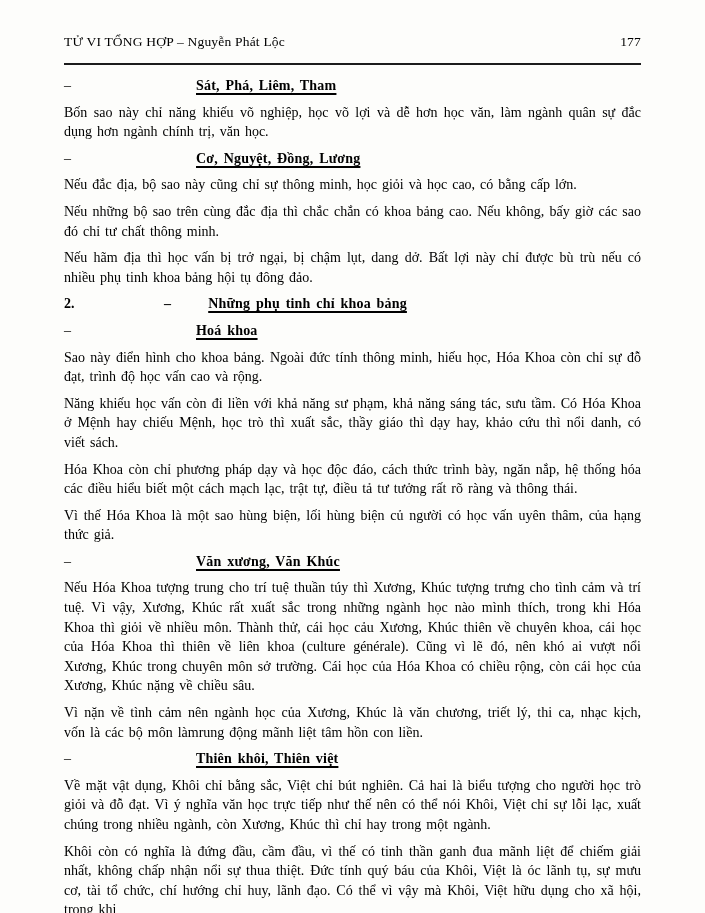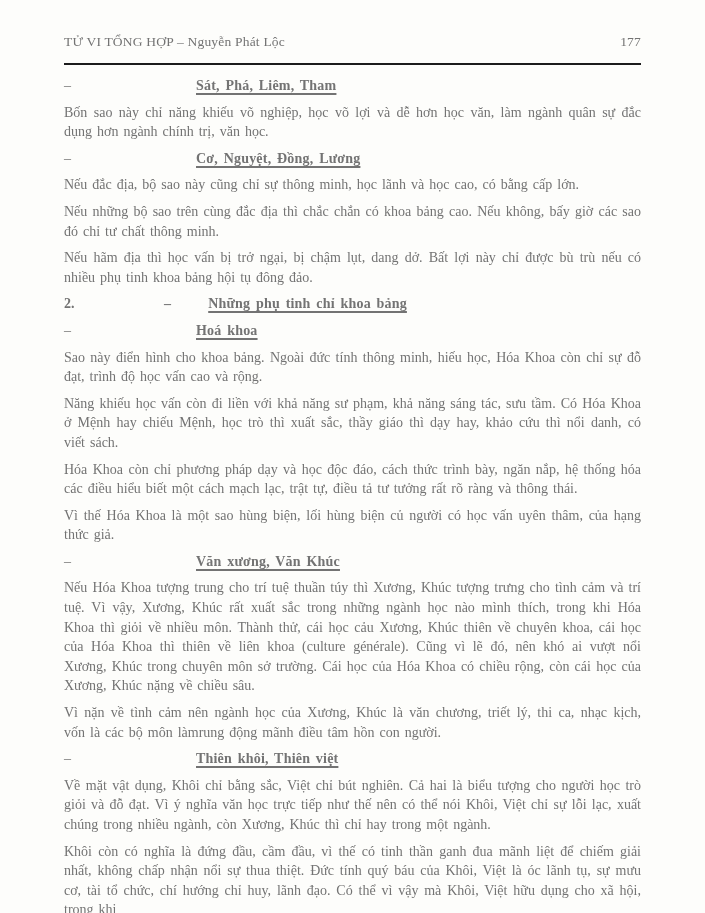--- a/index.html
+++ b/index.html
@@ -5,21 +5,21 @@
   html, body { margin: 0; padding: 0; }
   body {
     width: 705px; height: 913px;
     background: #f4f4f2;
     font-family: "Liberation Serif", "DejaVu Serif", serif;
   }
   .page {
     width: 705px; height: 913px;
     box-sizing: border-box;
     background: #fdfdfb;
-    color: #737373;
+    color: #000000;
     padding: 34px 64px 0 64px;
     overflow: hidden;
   }
   .header {
     display: flex;
     justify-content: space-between;
     align-items: baseline;
     font-size: 13.5px;
     letter-spacing: 0.2px;
     margin-bottom: 13px;
@@ -79,21 +79,21 @@
     <span class="htext"><span class="u">Sát, Phá, Liêm, Tham</span></span>
   </div>
 
   <p class="block para">Bốn sao này chỉ năng khiếu võ nghiệp, học võ lợi và dễ hơn học văn, làm ngành quân sự đắc dụng hơn ngành chính trị, văn học.</p>
 
   <div class="block heading">
     <span class="marker">–</span>
     <span class="htext"><span class="u">Cơ, Nguyệt, Đồng, Lương</span></span>
   </div>
 
-  <p class="block para">Nếu đắc địa, bộ sao này cũng chỉ sự thông minh, học lãnh và học cao, có bằng cấp lớn.</p>
+  <p class="block para">Nếu đắc địa, bộ sao này cũng chỉ sự thông minh, học giỏi và học cao, có bằng cấp lớn.</p>
   <p class="block para">Nếu những bộ sao trên cùng đắc địa thì chắc chắn có khoa bảng cao. Nếu không, bấy giờ các sao đó chỉ tư chất thông minh.</p>
   <p class="block para">Nếu hãm địa thì học vấn bị trở ngại, bị chậm lụt, dang dở. Bất lợi này chỉ được bù trù nếu có nhiều phụ tinh khoa bảng hội tụ đông đảo.</p>
 
   <div class="block heading">
     <span class="marker num">2.</span>
     <span class="htext"><span class="hdash">–</span><span class="u">Những phụ tinh chỉ khoa bảng</span></span>
   </div>
 
   <div class="block heading">
     <span class="marker">–</span>
@@ -104,21 +104,21 @@
   <p class="block para">Năng khiếu học vấn còn đi liền với khả năng sư phạm, khả năng sáng tác, sưu tầm. Có Hóa Khoa ở Mệnh hay chiếu Mệnh, học trò thì xuất sắc, thầy giáo thì dạy hay, khảo cứu thì nổi danh, có viết sách.</p>
   <p class="block para">Hóa Khoa còn chỉ phương pháp dạy và học độc đáo, cách thức trình bày, ngăn nắp, hệ thống hóa các điều hiểu biết một cách mạch lạc, trật tự, điều tả tư tưởng rất rõ ràng và thông thái.</p>
   <p class="block para">Vì thế Hóa Khoa là một sao hùng biện, lối hùng biện củ người có học vấn uyên thâm, của hạng thức giả.</p>
 
   <div class="block heading">
     <span class="marker">–</span>
     <span class="htext"><span class="u">Văn xương, Văn Khúc</span></span>
   </div>
 
   <p class="block para">Nếu Hóa Khoa tượng trung cho trí tuệ thuần túy thì Xương, Khúc tượng trưng cho tình cảm và trí tuệ. Vì vậy, Xương, Khúc rất xuất sắc trong những ngành học nào mình thích, trong khi Hóa Khoa thì giỏi về nhiều môn. Thành thử, cái học cảu Xương, Khúc thiên về chuyên khoa, cái học của Hóa Khoa thì thiên về liên khoa (culture générale). Cũng vì lẽ đó, nên khó ai vượt nổi Xương, Khúc trong chuyên môn sở trường. Cái học của Hóa Khoa có chiều rộng, còn cái học của Xương, Khúc nặng về chiều sâu.</p>
-  <p class="block para">Vì nặn về tình cảm nên ngành học của Xương, Khúc là văn chương, triết lý, thi ca, nhạc kịch, vốn là các bộ môn làmrung động mãnh điều tâm hồn con người.</p>
+  <p class="block para">Vì nặn về tình cảm nên ngành học của Xương, Khúc là văn chương, triết lý, thi ca, nhạc kịch, vốn là các bộ môn làmrung động mãnh liệt tâm hồn con liền.</p>
 
   <div class="block heading">
     <span class="marker">–</span>
     <span class="htext"><span class="u">Thiên khôi, Thiên việt</span></span>
   </div>
 
   <p class="block para">Về mặt vật dụng, Khôi chỉ bằng sắc, Việt chỉ bút nghiên. Cả hai là biểu tượng cho người học trò giỏi và đỗ đạt. Vì ý nghĩa văn học trực tiếp như thế nên có thể nói Khôi, Việt chỉ sự lỗi lạc, xuất chúng trong nhiều ngành, còn Xương, Khúc thì chỉ hay trong một ngành.</p>
   <p class="block para">Khôi còn có nghĩa là đứng đầu, cầm đầu, vì thế có tinh thần ganh đua mãnh liệt để chiếm giải nhất, không chấp nhận nổi sự thua thiệt. Đức tính quý báu của Khôi, Việt là óc lãnh tụ, sự mưu cơ, tài tổ chức, chí hướng chỉ huy, lãnh đạo. Có thể vì vậy mà Khôi, Việt hữu dụng cho xã hội, trong khi</p>
 
 </div>

